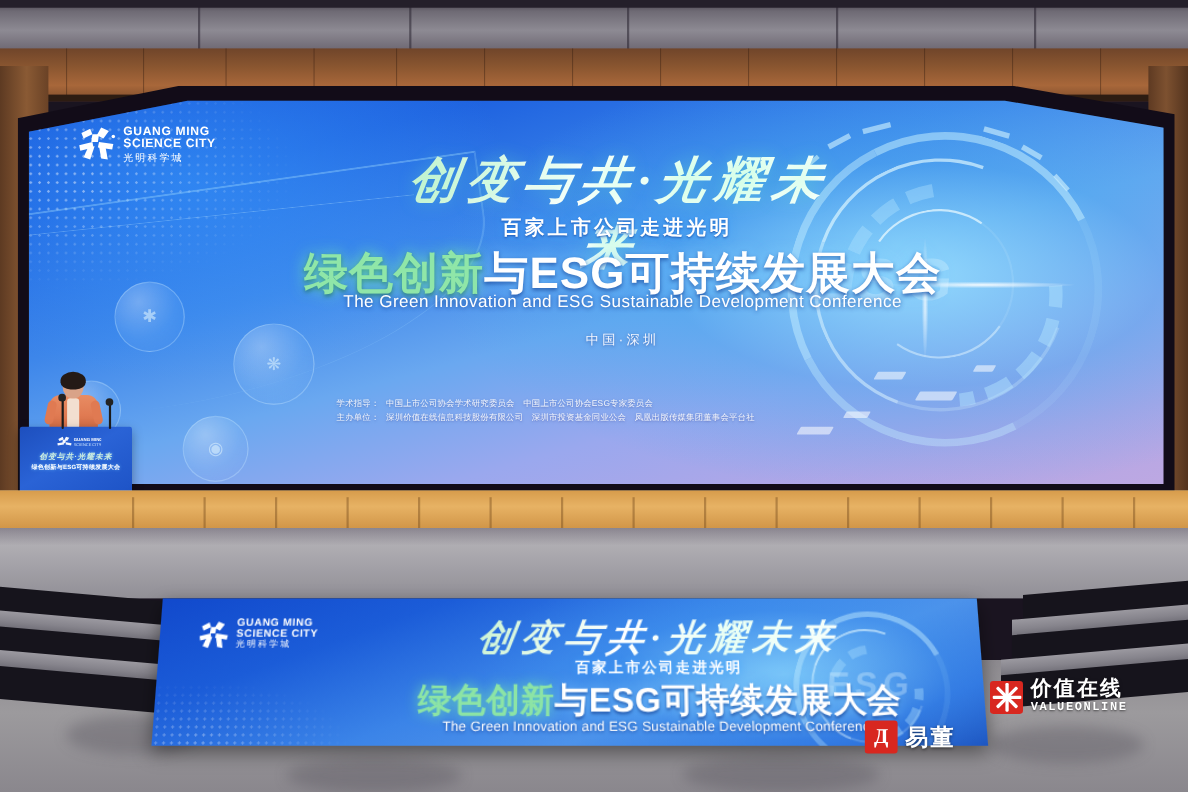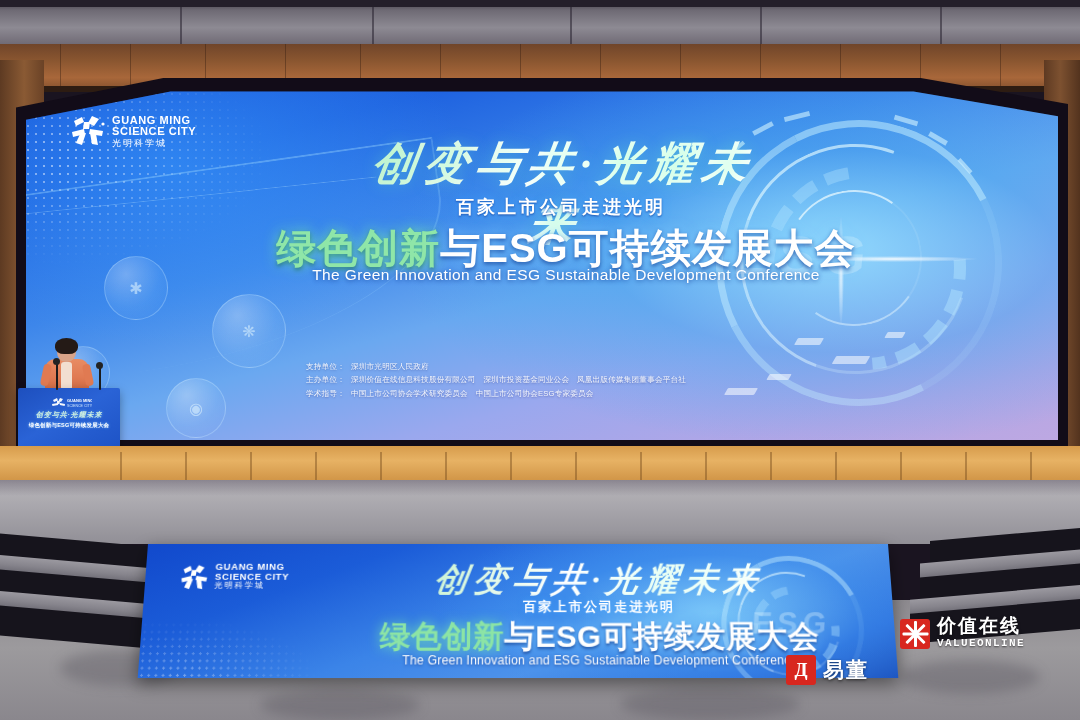--- a/index.html
+++ b/index.html
@@ -275,33 +275,30 @@
         <span class="gm-en1" style="font-size:11px;">GUANG MING</span>
         <span class="gm-en2" style="font-size:11px;">SCIENCE CITY</span>
         <span class="gm-cn" style="font-size:9px;margin-top:2px;">光明科学城</span>
       </div>
     </div>
 
     <div class="calli">创变与共·光耀未来</div>
     <div class="sub-cn">百家上市公司走进光明</div>
     <div class="main-cn"><span class="green">绿色创新</span><span>与ESG可持续发展大会</span></div>
     <div class="main-en">The Green Innovation and ESG Sustainable Development Conference</div>
+    <div class="loc">中国·深圳</div>
 
     <div class="credits">
       <div class="credit-row">
-        <span class="credit-label">支持单位：</span>
-        <span>深圳市光明区人民政府</span>
+        <span class="credit-label">学术指导：</span>
+        <span>中国上市公司协会学术研究委员会　中国上市公司协会ESG专家委员会</span>
       </div>
       <div class="credit-row">
         <span class="credit-label">主办单位：</span>
         <span>深圳价值在线信息科技股份有限公司　深圳市投资基金同业公会　凤凰出版传媒集团董事会平台社</span>
-      </div>
-      <div class="credit-row">
-        <span class="credit-label">学术指导：</span>
-        <span>中国上市公司协会学术研究委员会　中国上市公司协会ESG专家委员会</span>
       </div>
     </div>
   </div>
 
   <div class="speaker">
     <div class="sp-body"></div>
     <div class="sp-inner"></div>
     <div class="sp-arm" style="left:-2px;transform:rotate(12deg)"></div>
     <div class="sp-arm" style="right:-2px;transform:rotate(-12deg)"></div>
     <div class="sp-head"></div>

